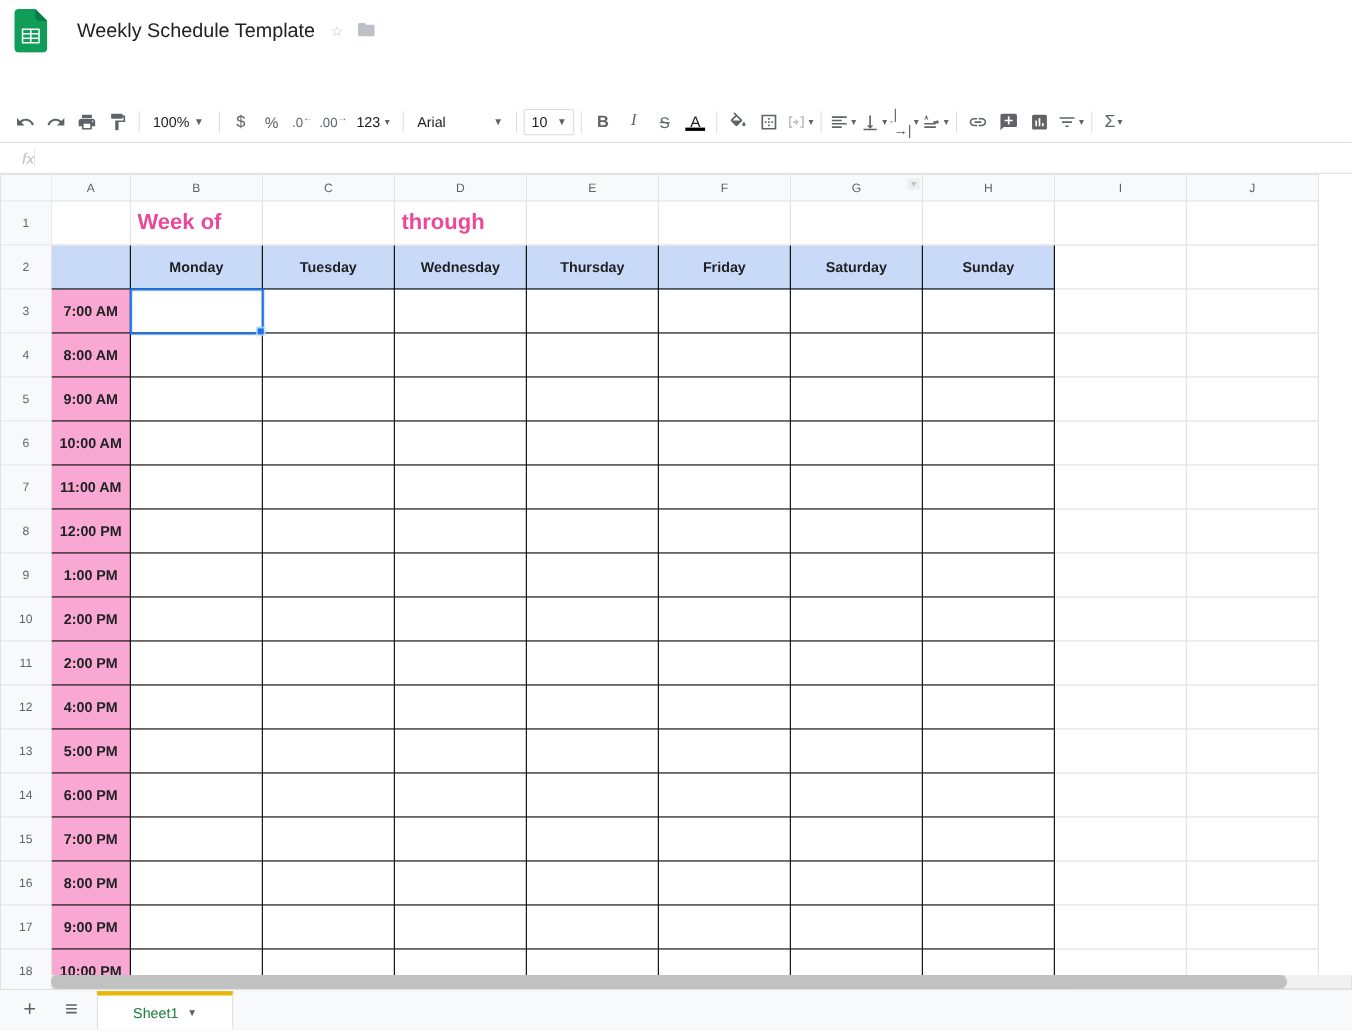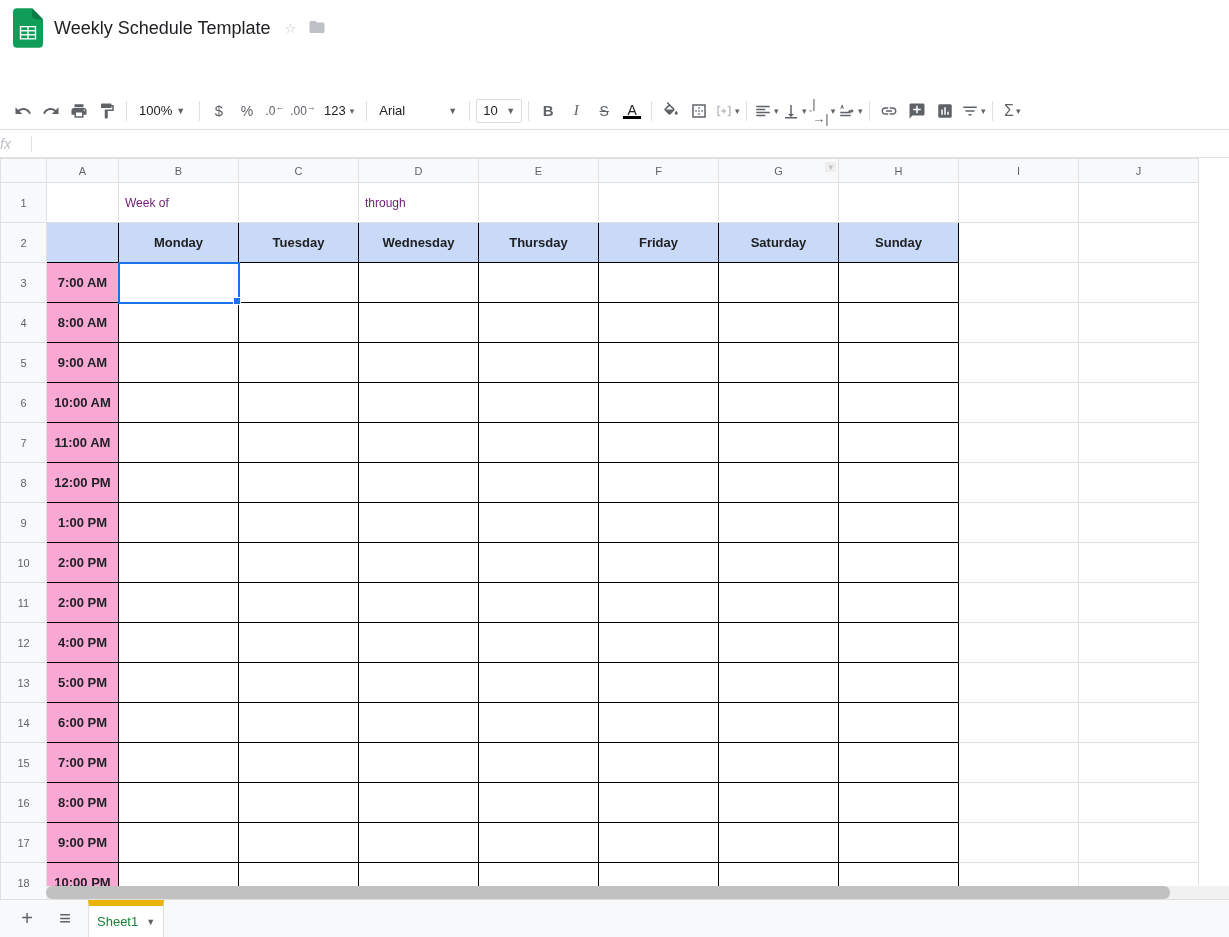--- a/index.html
+++ b/index.html
@@ -1,57 +1,57 @@
 <!DOCTYPE html>
 <html><head>
 <meta charset="utf-8">
 <style>
 * { box-sizing: border-box; margin: 0; padding: 0; }
 body { font-family: Arial, sans-serif; font-size: 13px; color: #202124; background: #fff; overflow: hidden; }
 .header { padding: 8px 0 0 8px; }
-.title-row { display: flex; align-items: center; gap: 0; padding: 0 0 4px 0; }
+.title-row { display: flex; align-items: center; gap: 16px; padding: 0 0 4px 0; }
 .logo { width: 40px; height: 40px; display: flex; align-items: center; justify-content: center; }
 .logo svg { width: 30px; height: 40px; }
 .doc-title { font-size: 18px; color: #202124; padding: 2px 6px; }
 .star-icon, .folder-icon { color: #bdc1c6; cursor: pointer; padding: 4px; }
 .menu-bar { display: flex; align-items: center; gap: 2px; padding: 0 0 6px 60px; font-size: 14px; }
 .menu-item { padding: 4px 8px; cursor: pointer; color: #202124; }
 .last-edit { margin-left: 8px; color: #5f6368; text-decoration: underline; cursor: pointer; font-size: 13px; }
 .toolbar { display: flex; align-items: center; padding: 4px 10px; border-bottom: 1px solid #e0e0e0; gap: 2px; height: 38px; margin-top: 40px; }
 .tb-btn { width: 26px; height: 26px; display: flex; align-items: center; justify-content: center; cursor: pointer; border-radius: 2px; color: #5f6368; }
 .tb-sep { width: 1px; height: 20px; background: #e0e0e0; margin: 0 4px; }
 .tb-dropdown { display: flex; align-items: center; padding: 0 6px; height: 24px; cursor: pointer; font-size: 13px; color: #202124; gap: 4px; }
 .zoom-dd { width: 60px; }
 .font-dd { width: 90px; justify-content: space-between; }
 .size-dd { width: 46px; justify-content: space-between; border: 1px solid #dadce0; border-radius: 2px; }
 .caret { font-size: 9px; color: #5f6368; }
 .text-color-btn { display: flex; flex-direction: column; align-items: center; justify-content: center; width: 26px; height: 26px; cursor: pointer; }
 .text-color-underline { width: 18px; height: 3px; background: #000; margin-top: -2px; }
 .fx-bar { display: flex; align-items: center; height: 28px; border-bottom: 1px solid #e0e0e0; }
-.fx-label { width: 32px; text-align: left; font-style: italic; color: #bdc1c6; border-right: 1px solid #e0e0e0; font-size: 14px; }
+.fx-label { width: 32px; text-align: right; font-style: italic; color: #bdc1c6; border-right: 1px solid #e0e0e0; font-size: 14px; }
 .fx-input { flex: 1; border: none; outline: none; padding: 0 8px; font-size: 13px; }
 .grid-container { position: relative; overflow: auto; height: calc(100vh - 190px); }
 .grid { border-collapse: collapse; table-layout: fixed; }
 .col-header th { background: #f8f9fa; border: 1px solid #e0e0e0; font-weight: normal; font-size: 11px; color: #5f6368; height: 24px; text-align: center; position: sticky; top: 0; }
 .row-header { background: #f8f9fa; border: 1px solid #e0e0e0; font-weight: normal; font-size: 11px; color: #5f6368; text-align: center; width: 46px; position: sticky; left: 0; }
 .corner { background: #f8f9fa; border: 1px solid #e0e0e0; width: 46px; position: sticky; left: 0; top: 0; z-index: 2; }
 .cell { border: 1px solid #e0e0e0; height: 40px; padding: 0 4px; vertical-align: middle; font-size: 13px; }
 .row1 .cell { height: 40px; }
-.title-cell { color: #701a75; font-size: 12px; font-weight: 400; padding-left: 6px; }
+.title-cell { color: #ec4899; font-size: 20px; font-weight: 700; padding-left: 6px; }
 .day-header { background: #c9daf8; border: 1px solid #000 !important; font-weight: bold; text-align: center; font-size: 13px; height: 36px; }
 .time-cell { background: #f9a8d4; border: 1px solid #000 !important; font-weight: bold; text-align: center; font-size: 13px; }
 .sched-cell { border: 1px solid #000 !important; }
 .row2-a { border: 1px solid #000 !important; background: #c9daf8; }
 .selected-cell { outline: 2px solid #1a73e8; outline-offset: -1px; position: relative; }
 .selected-cell::after { content: ''; position: absolute; right: -3px; bottom: -3px; width: 6px; height: 6px; background: #1a73e8; border: 1px solid #fff; }
 .g-dropdown { position: relative; }
 .g-dropdown::after { content: '▾'; position: absolute; right: 2px; top: 3px; font-size: 9px; color: #bdc1c6; background: #eee; padding: 0 3px; }
 .sheet-tabs { position: fixed; bottom: 0; left: 0; right: 0; height: 38px; background: #f8f9fa; border-top: 1px solid #e0e0e0; display: flex; align-items: center; padding: 0 12px; gap: 8px; }
 .sheet-tab-btn { width: 30px; height: 30px; display: flex; align-items: center; justify-content: center; cursor: pointer; color: #5f6368; font-size: 20px; }
-.sheet-tab { background: #fff; padding: 8px 8px; border-top: 6px solid #eab308; border-left: 1px solid #e0e0e0; border-right: 1px solid #e0e0e0; cursor: pointer; display: flex; align-items: center; gap: 8px; color: #188038; font-weight: 500; }
+.sheet-tab { background: #fff; padding: 8px 32px; border-top: 4px solid #eab308; border-left: 1px solid #e0e0e0; border-right: 1px solid #e0e0e0; cursor: pointer; display: flex; align-items: center; gap: 8px; color: #188038; font-weight: 500; }
 .hscroll { position: fixed; bottom: 38px; left: 46px; right: 0; height: 13px; background: #f1f1f1; }
 .hscroll-thumb { height: 100%; background: #c1c1c1; border-radius: 6px; width: 95%; }
 </style>
 </head>
 <body>
 
 <div class="header">
   <div class="title-row">
     <div class="logo">
       <svg viewBox="0 0 44 58">

